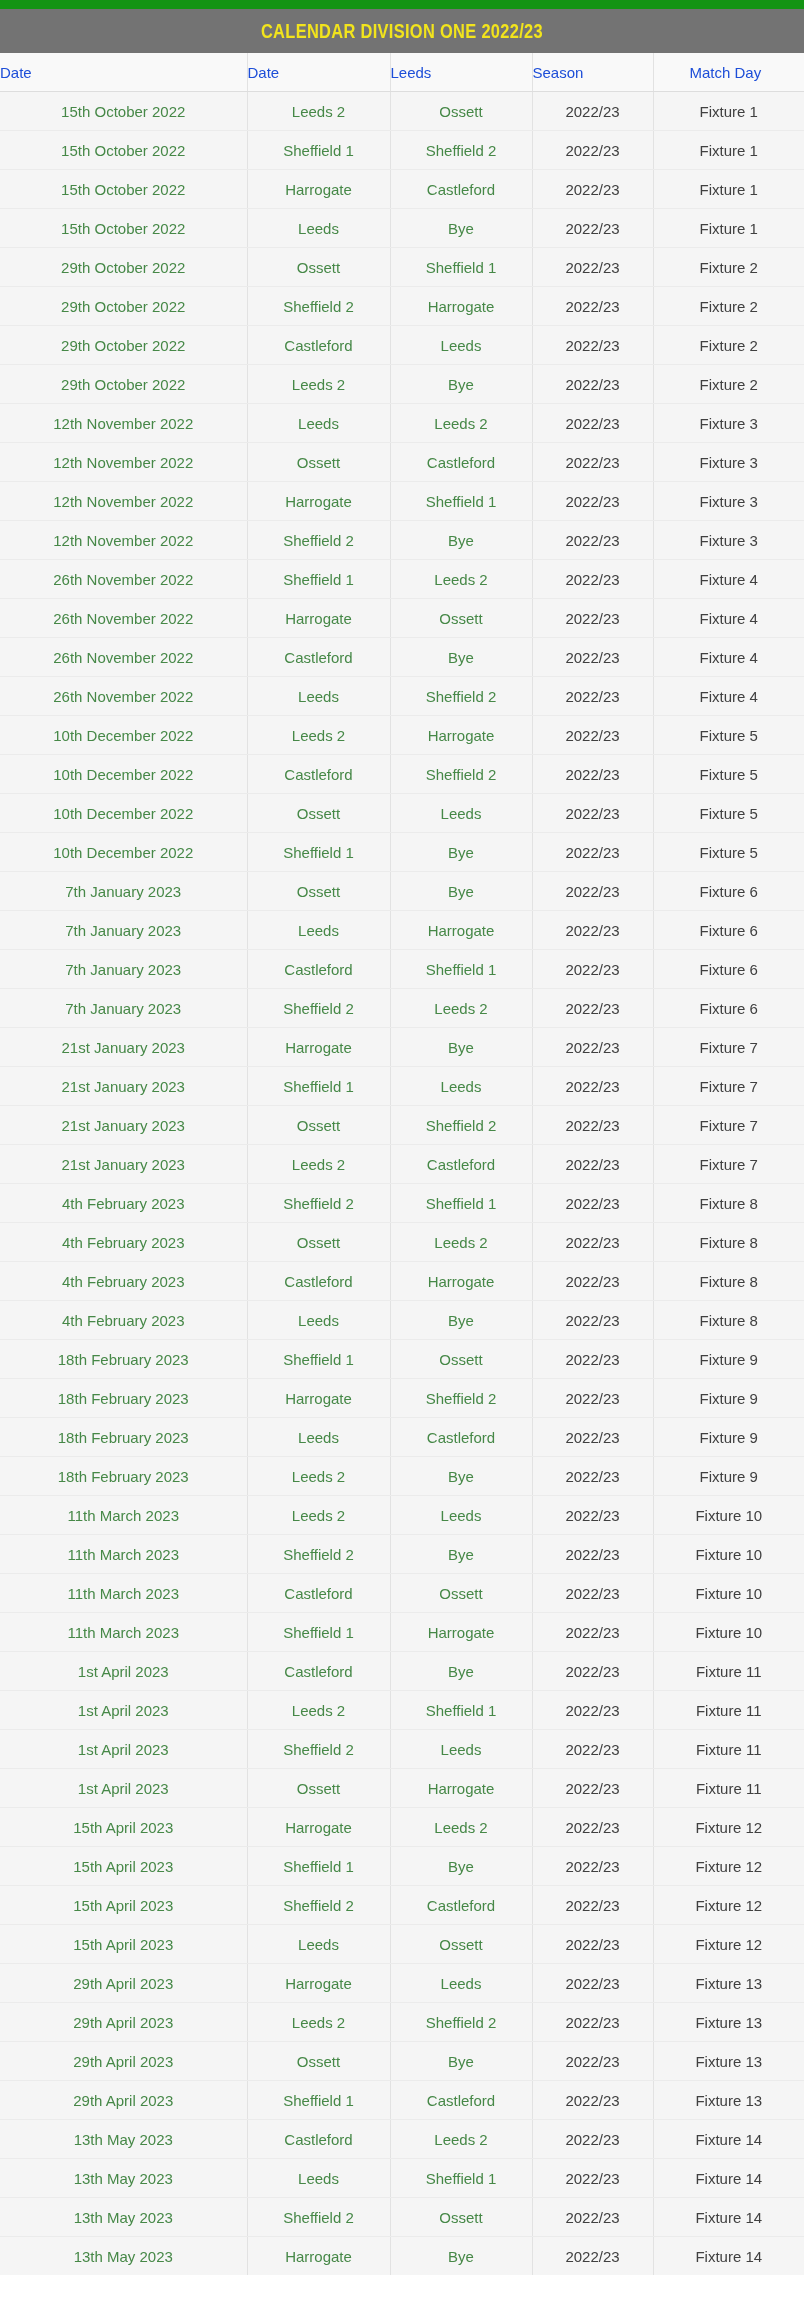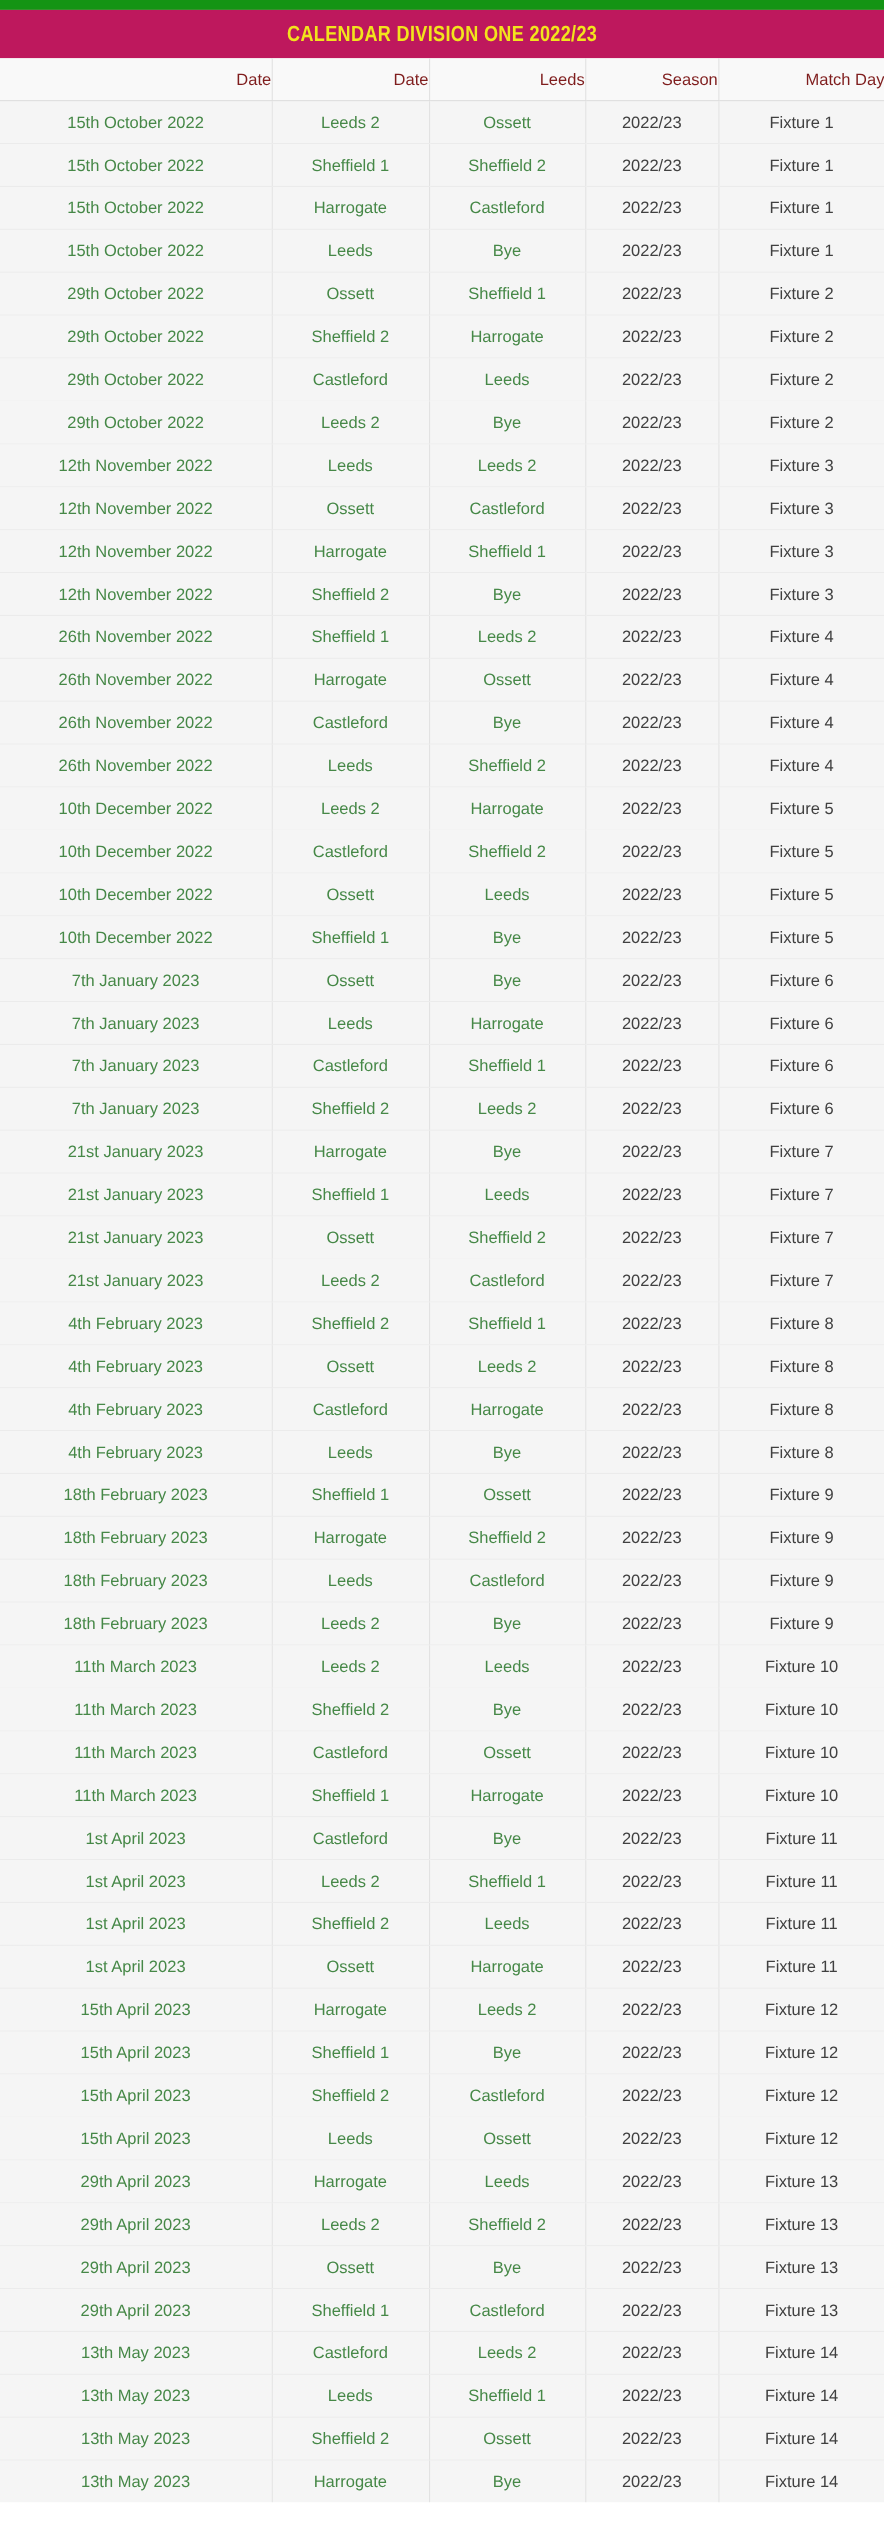--- a/index.html
+++ b/index.html
@@ -11,21 +11,21 @@
   }
   .page { width: 804px; }
 
   .top-accent {
     height: 9px;
     background: #149414;
   }
 
   .title-bar {
     height: 44px;
-    background: #be185d;
+    background: #737373;
     display: flex;
     align-items: center;
     justify-content: center;
   }
   .title-bar .title-text {
     color: #f2e41c;
     font-size: 20px;
     font-weight: 700;
     letter-spacing: 0.4px;
     text-transform: uppercase;
@@ -42,30 +42,30 @@
   }
   col.c-date    { width: 247px; }
   col.c-home    { width: 143px; }
   col.c-away    { width: 142px; }
   col.c-season  { width: 121px; }
   col.c-matchday{ width: 151px; }
 
   thead th {
     height: 38px;
     background: #f9f9f9;
-    color: #7f1d1d;
+    color: #1d4ed8;
     font-size: 15px;
     font-weight: 400;
-    text-align: right;
+    text-align: left;
     vertical-align: middle;
     border-bottom: 1px solid #dddddd;
     border-right: 1px solid #e2e2e2;
     padding: 0;
   }
-  thead th:last-child { border-right: none; }
+  thead th:last-child { border-right: none; padding-left: 36px; }
 
   tbody td {
     height: 38px;
     background: #f5f5f5;
     font-size: 15px;
     text-align: center;
     vertical-align: middle;
     border-bottom: 1px solid #ebebeb;
     border-right: 1px solid #e2e2e2;
     padding: 0;

